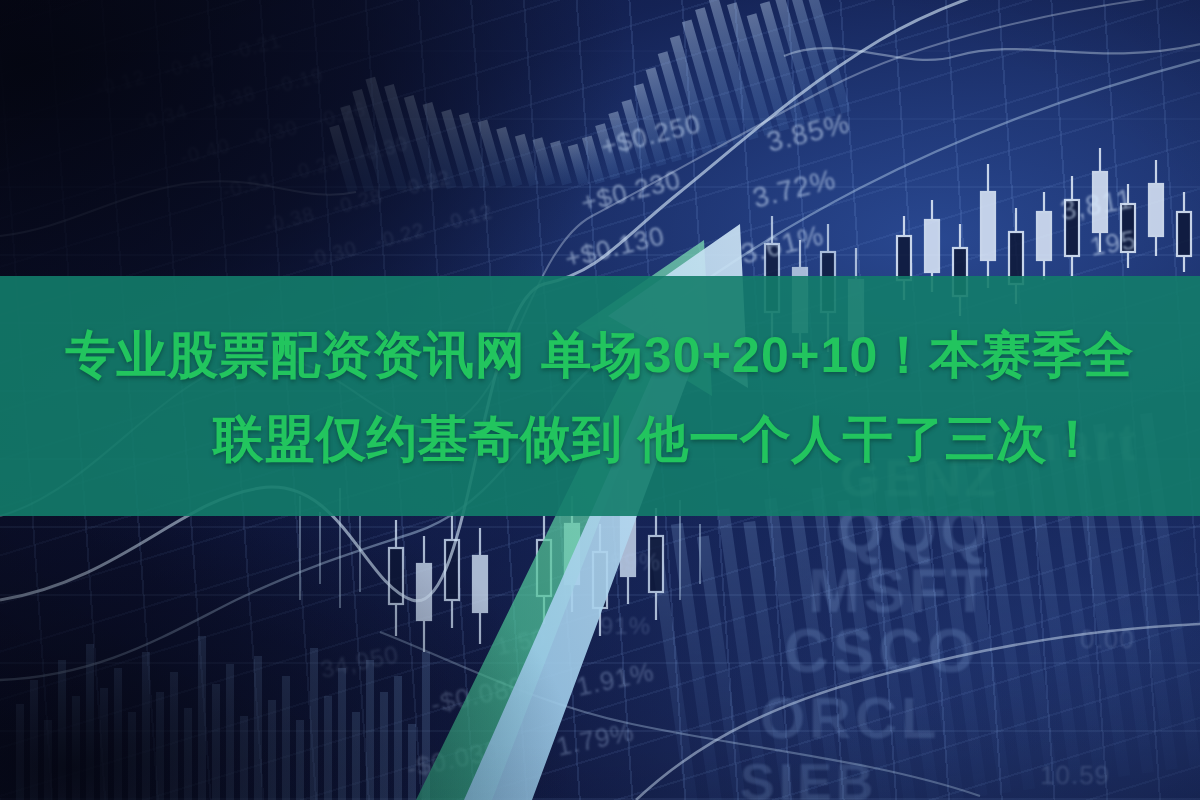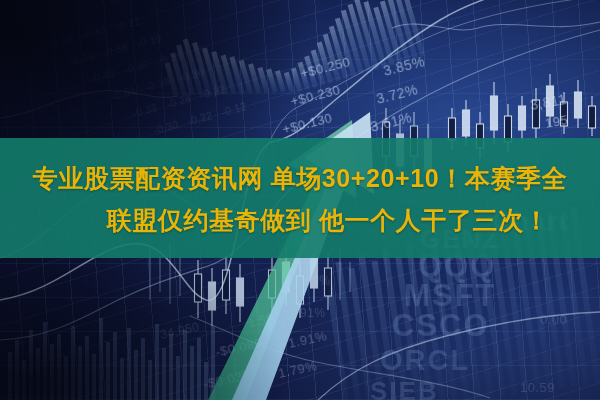--- a/index.html
+++ b/index.html
@@ -62,21 +62,21 @@
     font-weight:700;letter-spacing:2px;filter:blur(.6px);
   }
 
   
   .band{
     position:absolute;left:0;width:600px;
     background:rgba(19,124,106,.90);
   }
   .headline{
     position:absolute;left:0;width:600px;text-align:center;
-    color:#eab308;font-weight:700;
+    color:#22c55e;font-weight:700;
     font-family:"Liberation Sans","DejaVu Sans",sans-serif;
     letter-spacing:.6px;
     text-shadow:0 1px 2px rgba(0,40,34,.45);
   }
   svg{display:block;}
 </style>
 </head>
 <body>
 
 <div id="stage">

